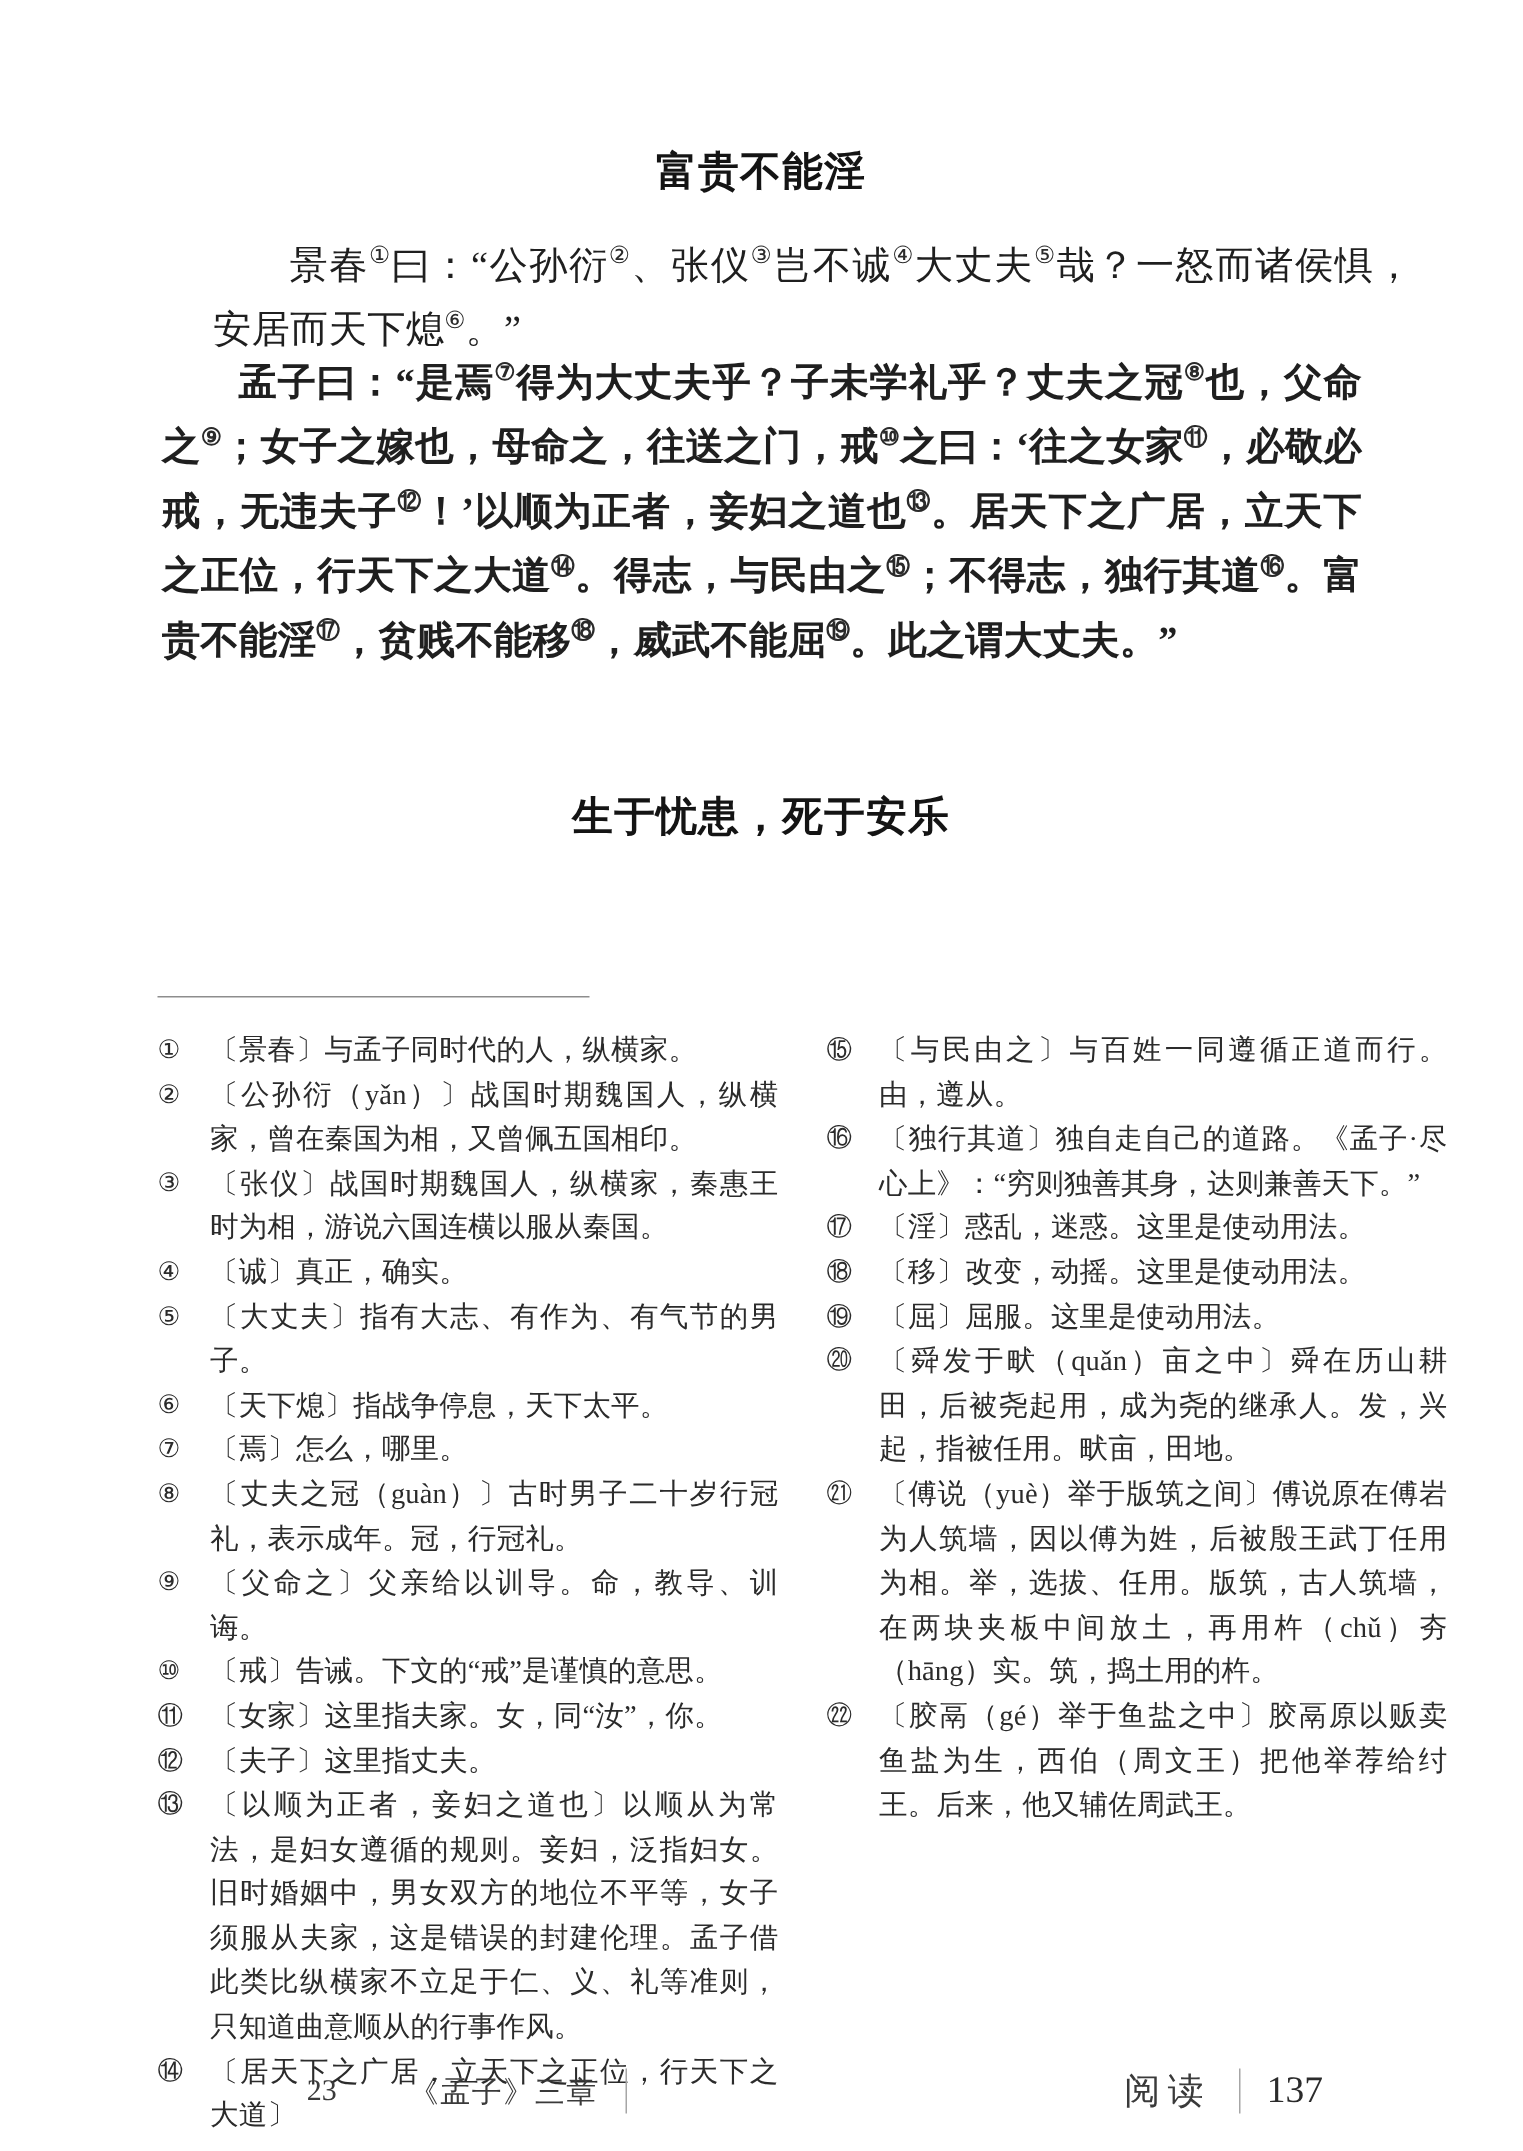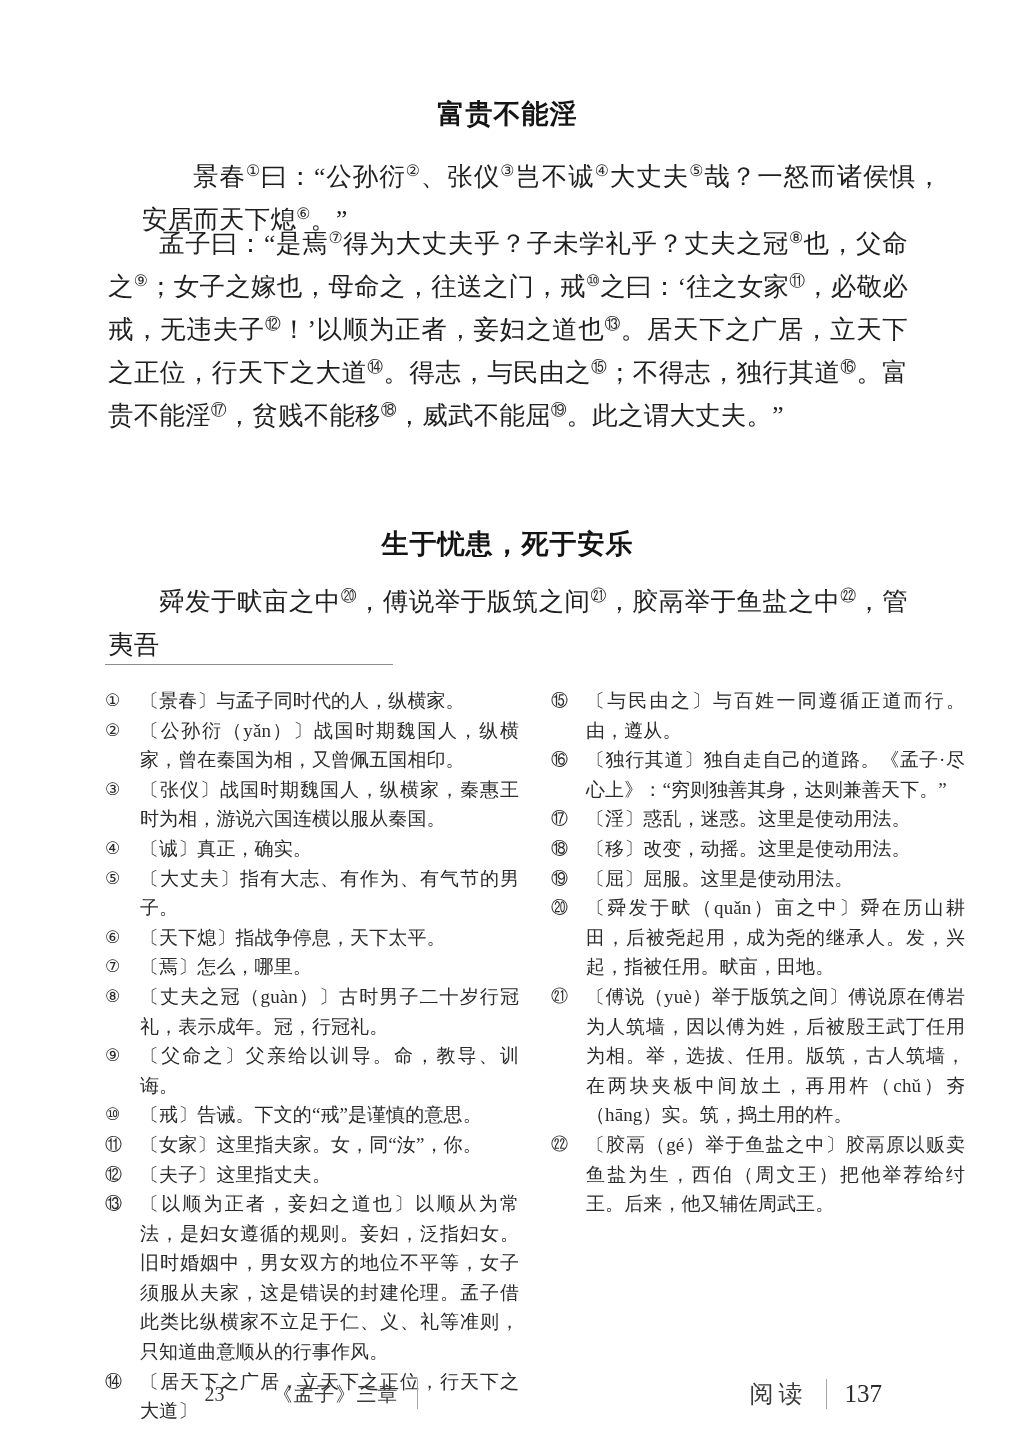--- a/index.html
+++ b/index.html
@@ -48,21 +48,21 @@
   }
   .para .sup {
     font-size: 0.62em;
     vertical-align: super;
     line-height: 0;
     letter-spacing: 0;
     color: #2a2a2a;
   }
 
   #para-1 { top: 155px; margin-left: 34px; }
-  #para-2 { top: 222px; }
+  #para-2 { top: 233px; font-weight: bold; }
   #para-3 { top: 580px; }
   #para-3 .para { text-indent: 2em; }
 
   
   .note-rule {
     position: absolute;
     left: 105px;
     top: 664px;
     width: 288px;
     height: 1px;
@@ -172,23 +172,20 @@
   <div class="body-block" id="para-1">
     <p class="para">景春<span class="sup">①</span>曰：“公孙衍<span class="sup">②</span>、张仪<span class="sup">③</span>岂不诚<span class="sup">④</span>大丈夫<span class="sup">⑤</span>哉？一怒而诸侯惧，安居而天下熄<span class="sup">⑥</span>。”</p>
   </div>
 
   <div class="body-block" id="para-2">
     <p class="para">孟子曰：“是焉<span class="sup">⑦</span>得为大丈夫乎？子未学礼乎？丈夫之冠<span class="sup">⑧</span>也，父命之<span class="sup">⑨</span>；女子之嫁也，母命之，往送之门，戒<span class="sup">⑩</span>之曰：‘往之女家<span class="sup">⑪</span>，必敬必戒，无违夫子<span class="sup">⑫</span>！’以顺为正者，妾妇之道也<span class="sup">⑬</span>。居天下之广居，立天下之正位，行天下之大道<span class="sup">⑭</span>。得志，与民由之<span class="sup">⑮</span>；不得志，独行其道<span class="sup">⑯</span>。富贵不能淫<span class="sup">⑰</span>，贫贱不能移<span class="sup">⑱</span>，威武不能屈<span class="sup">⑲</span>。此之谓大丈夫。”</p>
   </div>
 
   <h1 class="lesson-title" id="title-2">生于忧患，死于安乐</h1>
 
-  <div class="body-block" id="para-3">
-    <p class="para">舜发于畎亩之中<span class="sup">⑳</span>，傅说举于版筑之间<span class="sup">㉑</span>，胶鬲举于鱼盐之中<span class="sup">㉒</span>，管夷吾</p>
-  </div>
 
   <div class="note-rule"></div>
 
   <div class="notes">
     <div class="note-col" id="notes-left">
         <div class="note">
           <span class="note-num">①</span>
           <span class="note-text">〔景春〕与孟子同时代的人，纵横家。</span>
         </div>
         <div class="note">

